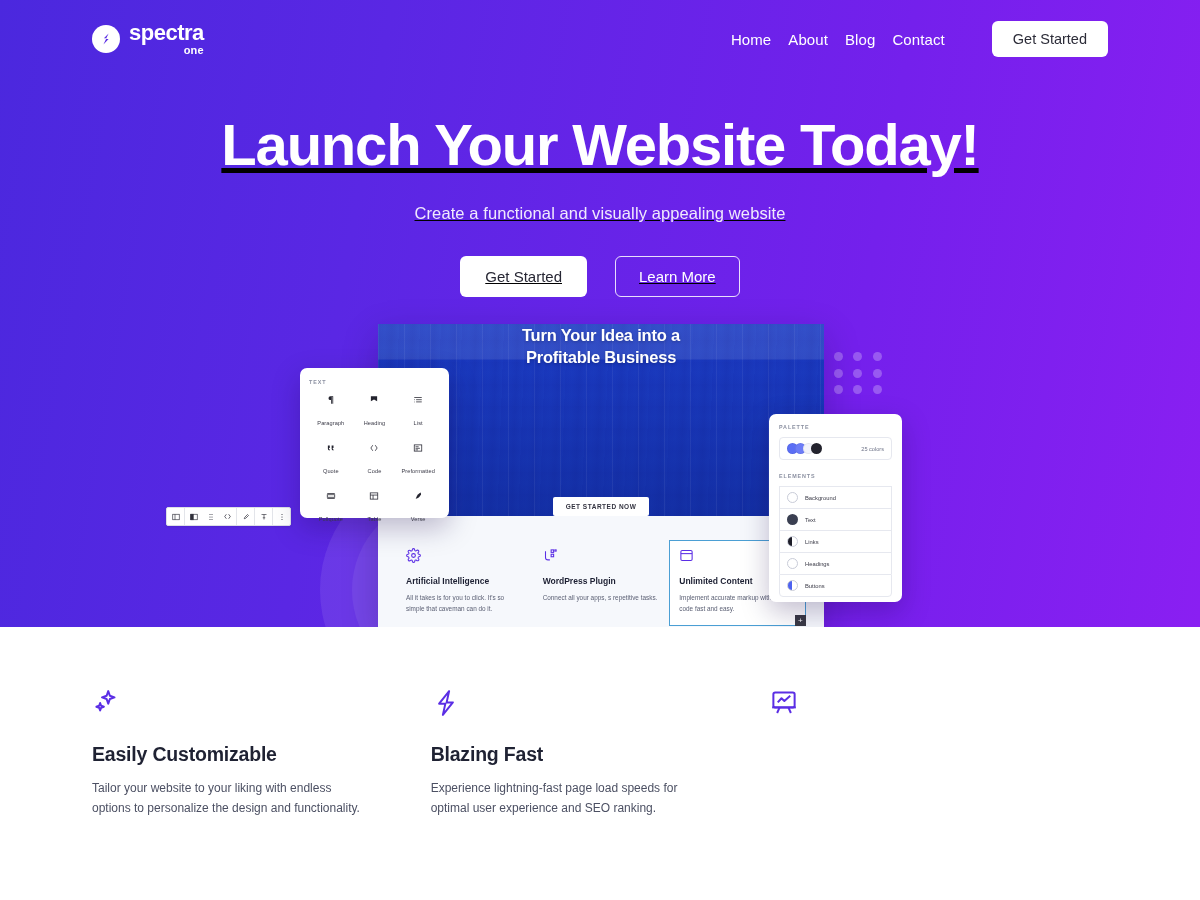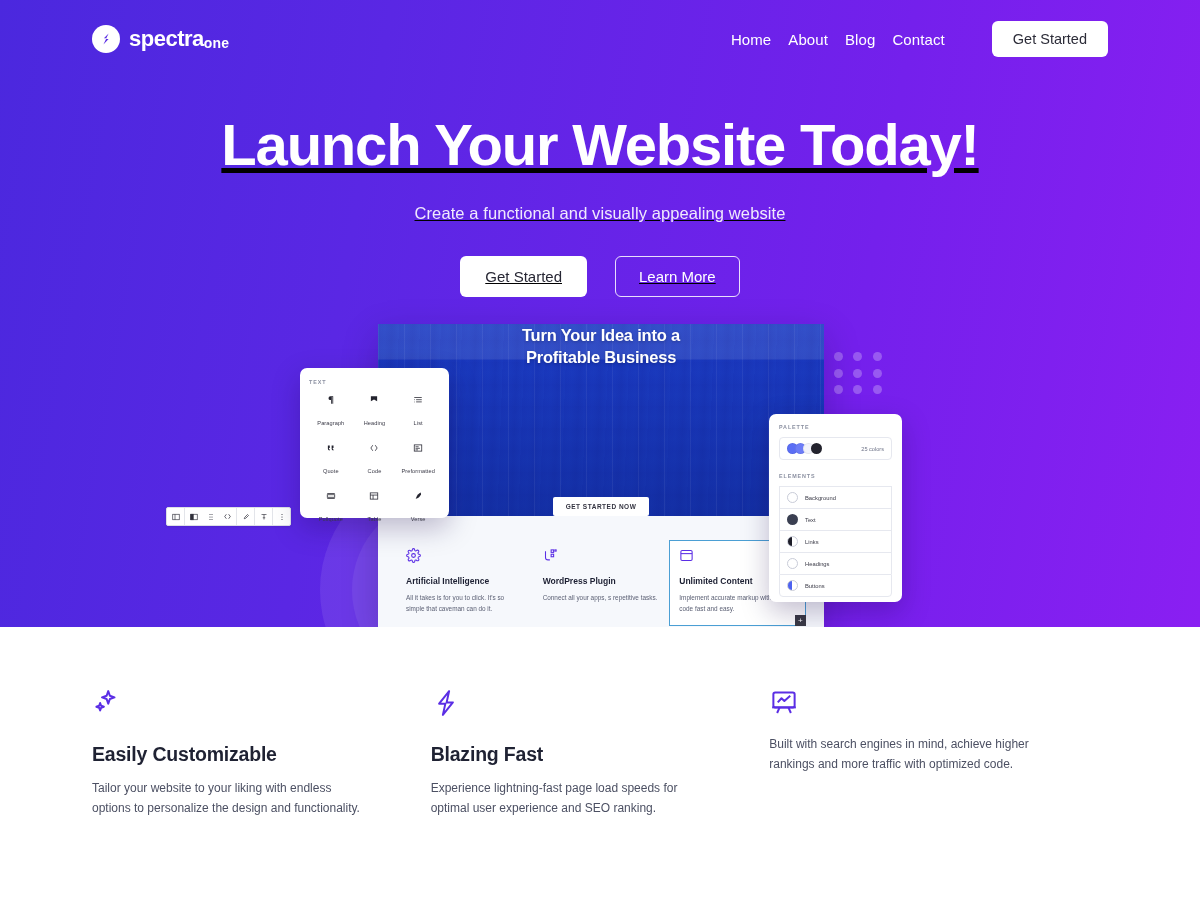--- a/index.html
+++ b/index.html
@@ -59,26 +59,26 @@
     align-items:center;
     padding:0 92px;
     height:78px;
   }
   .logo { display:flex; align-items:center; gap:9px; }
   .logo-mark {
     width:28px; height:28px; border-radius:50%;
     background:#ffffff;
     display:flex; align-items:center; justify-content:center;
   }
-  .logo-text { display:flex; flex-direction:row; line-height:1; }
+  .logo-text { display:flex; flex-direction:column; line-height:1; }
   .logo-name {
     color:#fff; font-size:22px; font-weight:700; letter-spacing:-0.5px;
   }
   .logo-sub {
-    color:#fff; font-size:14px; font-weight:600; letter-spacing:0.2px;
+    color:#fff; font-size:11px; font-weight:600; letter-spacing:0.2px;
     align-self:flex-end; margin-top:1px;
   }
   .nav-links {
     margin-left:auto;
     display:flex; align-items:center; gap:17px;
   }
   .nav-link {
     color:#ffffff; font-size:15px; text-decoration:none;
     letter-spacing:0.1px;
   }
@@ -610,15 +610,14 @@
 
   <div class="feature">
     <div class="feature-icon">
       <svg width="30" height="30" viewBox="0 0 24 24" fill="none" stroke="currentColor" stroke-width="1.6" stroke-linejoin="round">
         <rect x="3.5" y="3.5" width="17" height="12" rx="1.5"></rect>
         <path d="M2.5 15.5h19"></path>
         <path d="M8.5 15.5 6.5 20M15.5 15.5 17.5 20"></path>
         <path d="M7 11.5 10 8.2l2.3 2.2L17 6.2"></path>
       </svg>
     </div>
-    <p class="feature-desc">Built with search engines in mind, achieve higher rankings and more traffic with optimized code.</p>
   </div>
 </section>
 
 </body></html>

